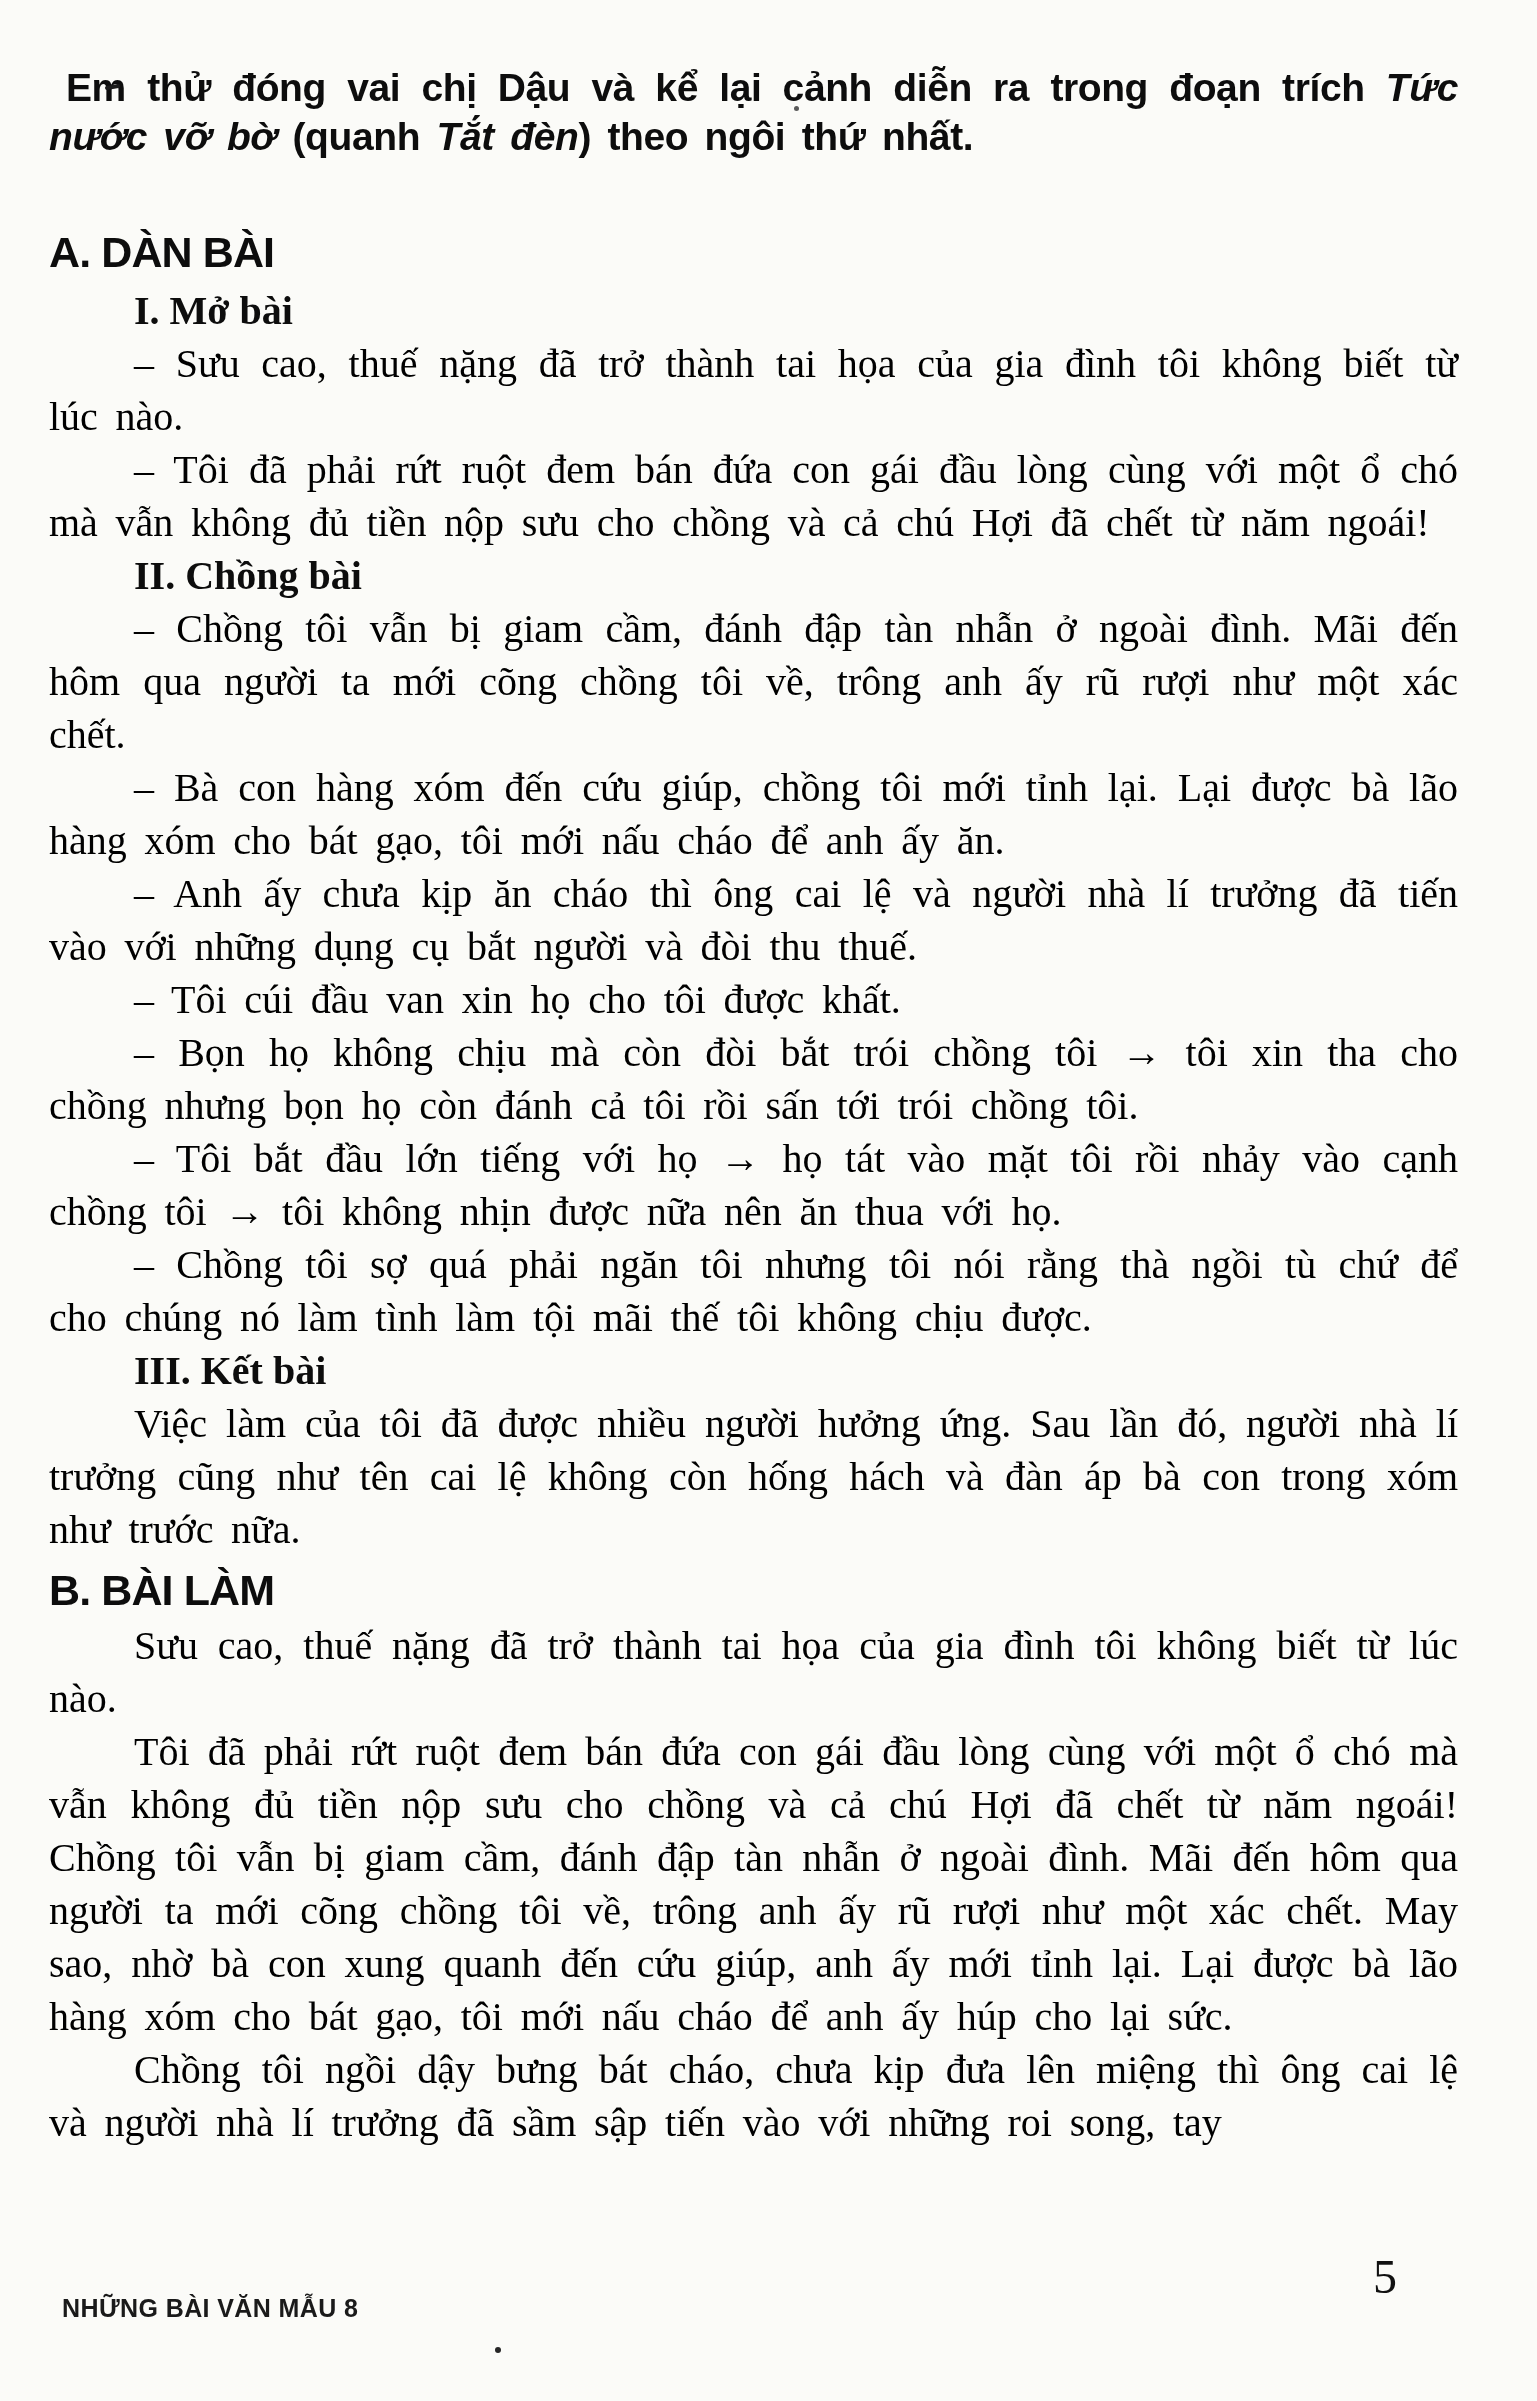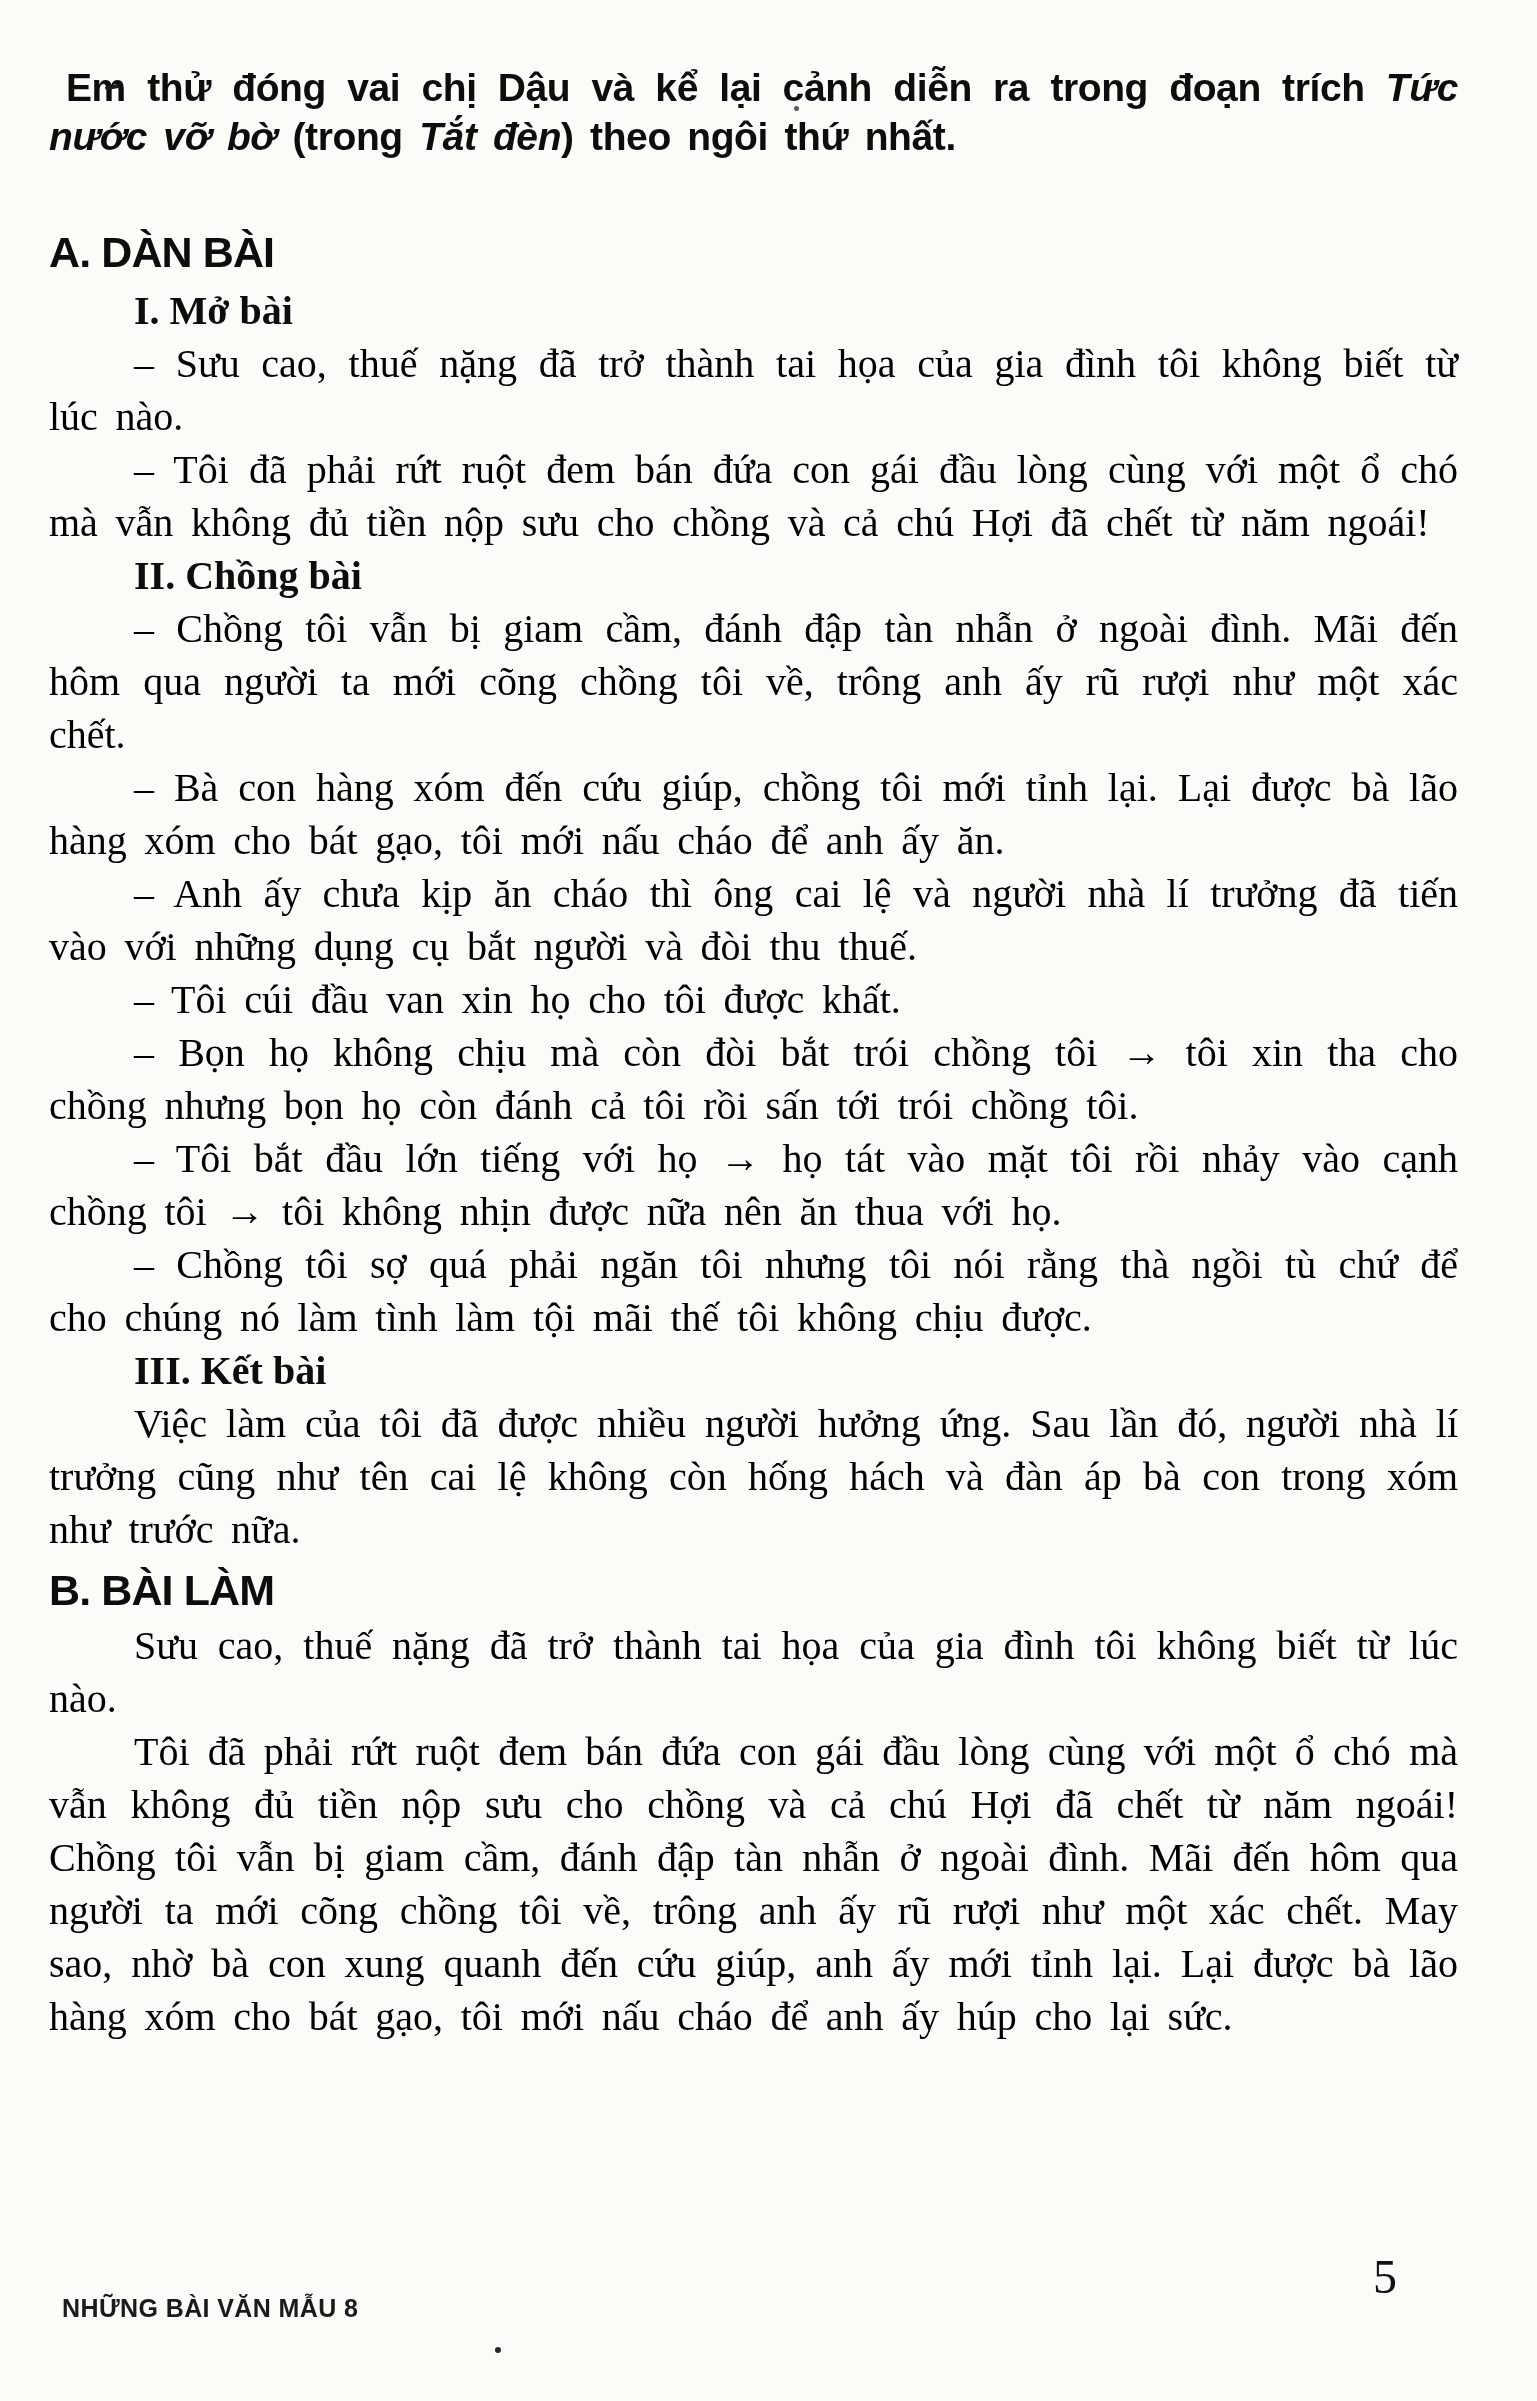--- a/index.html
+++ b/index.html
@@ -107,21 +107,21 @@
     width: 6px; height: 6px;
     background: #262626;
   }
 </style>
 </head>
 <body>
 
 <div class="page">
   <div class="content">
 
-    <p class="essay-title"><span>Em thử đóng vai chị Dậu và kể lại cảnh diễn ra trong đoạn trích </span><span class="it">Tức nước vỡ bờ</span><span> (trong </span><span class="it">Tắt đèn</span><span>) theo ngôi thứ nhất.</span></p>
+    <p class="essay-title"><span>Em thử đóng vai chị Dậu và kể lại cảnh diễn ra trong đoạn trích </span><span class="it">Tức nước vỡ bờ</span><span> (quanh </span><span class="it">Tắt đèn</span><span>) theo ngôi thứ nhất.</span></p>
 
     <h2 class="heading-sans heading-a">A. DÀN BÀI</h2>
 
     <h3 class="heading-serif first">I. Mở bài</h3>
     <p class="para">– Sưu cao, thuế nặng đã trở thành tai họa của gia đình tôi không biết từ lúc nào.</p>
     <p class="para">– Tôi đã phải rứt ruột đem bán đứa con gái đầu lòng cùng với một ổ chó mà vẫn không đủ tiền nộp sưu cho chồng và cả chú Hợi đã chết từ năm ngoái!</p>
 
     <h3 class="heading-serif">II. Chồng bài</h3>
     <p class="para">– Chồng tôi vẫn bị giam cầm, đánh đập tàn nhẫn ở ngoài đình. Mãi đến hôm qua người ta mới cõng chồng tôi về, trông anh ấy rũ rượi như một xác chết.</p>
     <p class="para">– Bà con hàng xóm đến cứu giúp, chồng tôi mới tỉnh lại. Lại được bà lão hàng xóm cho bát gạo, tôi mới nấu cháo để anh ấy ăn.</p>
@@ -130,20 +130,21 @@
     <p class="para">– Bọn họ không chịu mà còn đòi bắt trói chồng tôi → tôi xin tha cho chồng nhưng bọn họ còn đánh cả tôi rồi sấn tới trói chồng tôi.</p>
     <p class="para">– Tôi bắt đầu lớn tiếng với họ → họ tát vào mặt tôi rồi nhảy vào cạnh chồng tôi → tôi không nhịn được nữa nên ăn thua với họ.</p>
     <p class="para">– Chồng tôi sợ quá phải ngăn tôi nhưng tôi nói rằng thà ngồi tù chứ để cho chúng nó làm tình làm tội mãi thế tôi không chịu được.</p>
 
     <h3 class="heading-serif">III. Kết bài</h3>
     <p class="para">Việc làm của tôi đã được nhiều người hưởng ứng. Sau lần đó, người nhà lí trưởng cũng như tên cai lệ không còn hống hách và đàn áp bà con trong xóm như trước nữa.</p>
 
     <h2 class="heading-sans heading-b">B. BÀI LÀM</h2>
     <p class="para">Sưu cao, thuế nặng đã trở thành tai họa của gia đình tôi không biết từ lúc nào.</p>
     <p class="para">Tôi đã phải rứt ruột đem bán đứa con gái đầu lòng cùng với một ổ chó mà vẫn không đủ tiền nộp sưu cho chồng và cả chú Hợi đã chết từ năm ngoái! Chồng tôi vẫn bị giam cầm, đánh đập tàn nhẫn ở ngoài đình. Mãi đến hôm qua người ta mới cõng chồng tôi về, trông anh ấy rũ rượi như một xác chết. May sao, nhờ bà con xung quanh đến cứu giúp, anh ấy mới tỉnh lại. Lại được bà lão hàng xóm cho bát gạo, tôi mới nấu cháo để anh ấy húp cho lại sức.</p>
+    <p class="para">Chồng tôi ngồi dậy bưng bát cháo, chưa kịp đưa lên miệng thì ông cai lệ và người nhà lí trưởng đã sầm sập tiến vào với những roi song, tay</p>
 
   </div>
 
   <div class="footer-title">NHỮNG BÀI VĂN MẪU 8</div>
   <div class="page-number">5</div>
 
   <div class="artifact artifact-dash"></div>
   <div class="artifact artifact-dot-title"></div>
   <div class="artifact artifact-dot-bottom"></div>
 </div>

